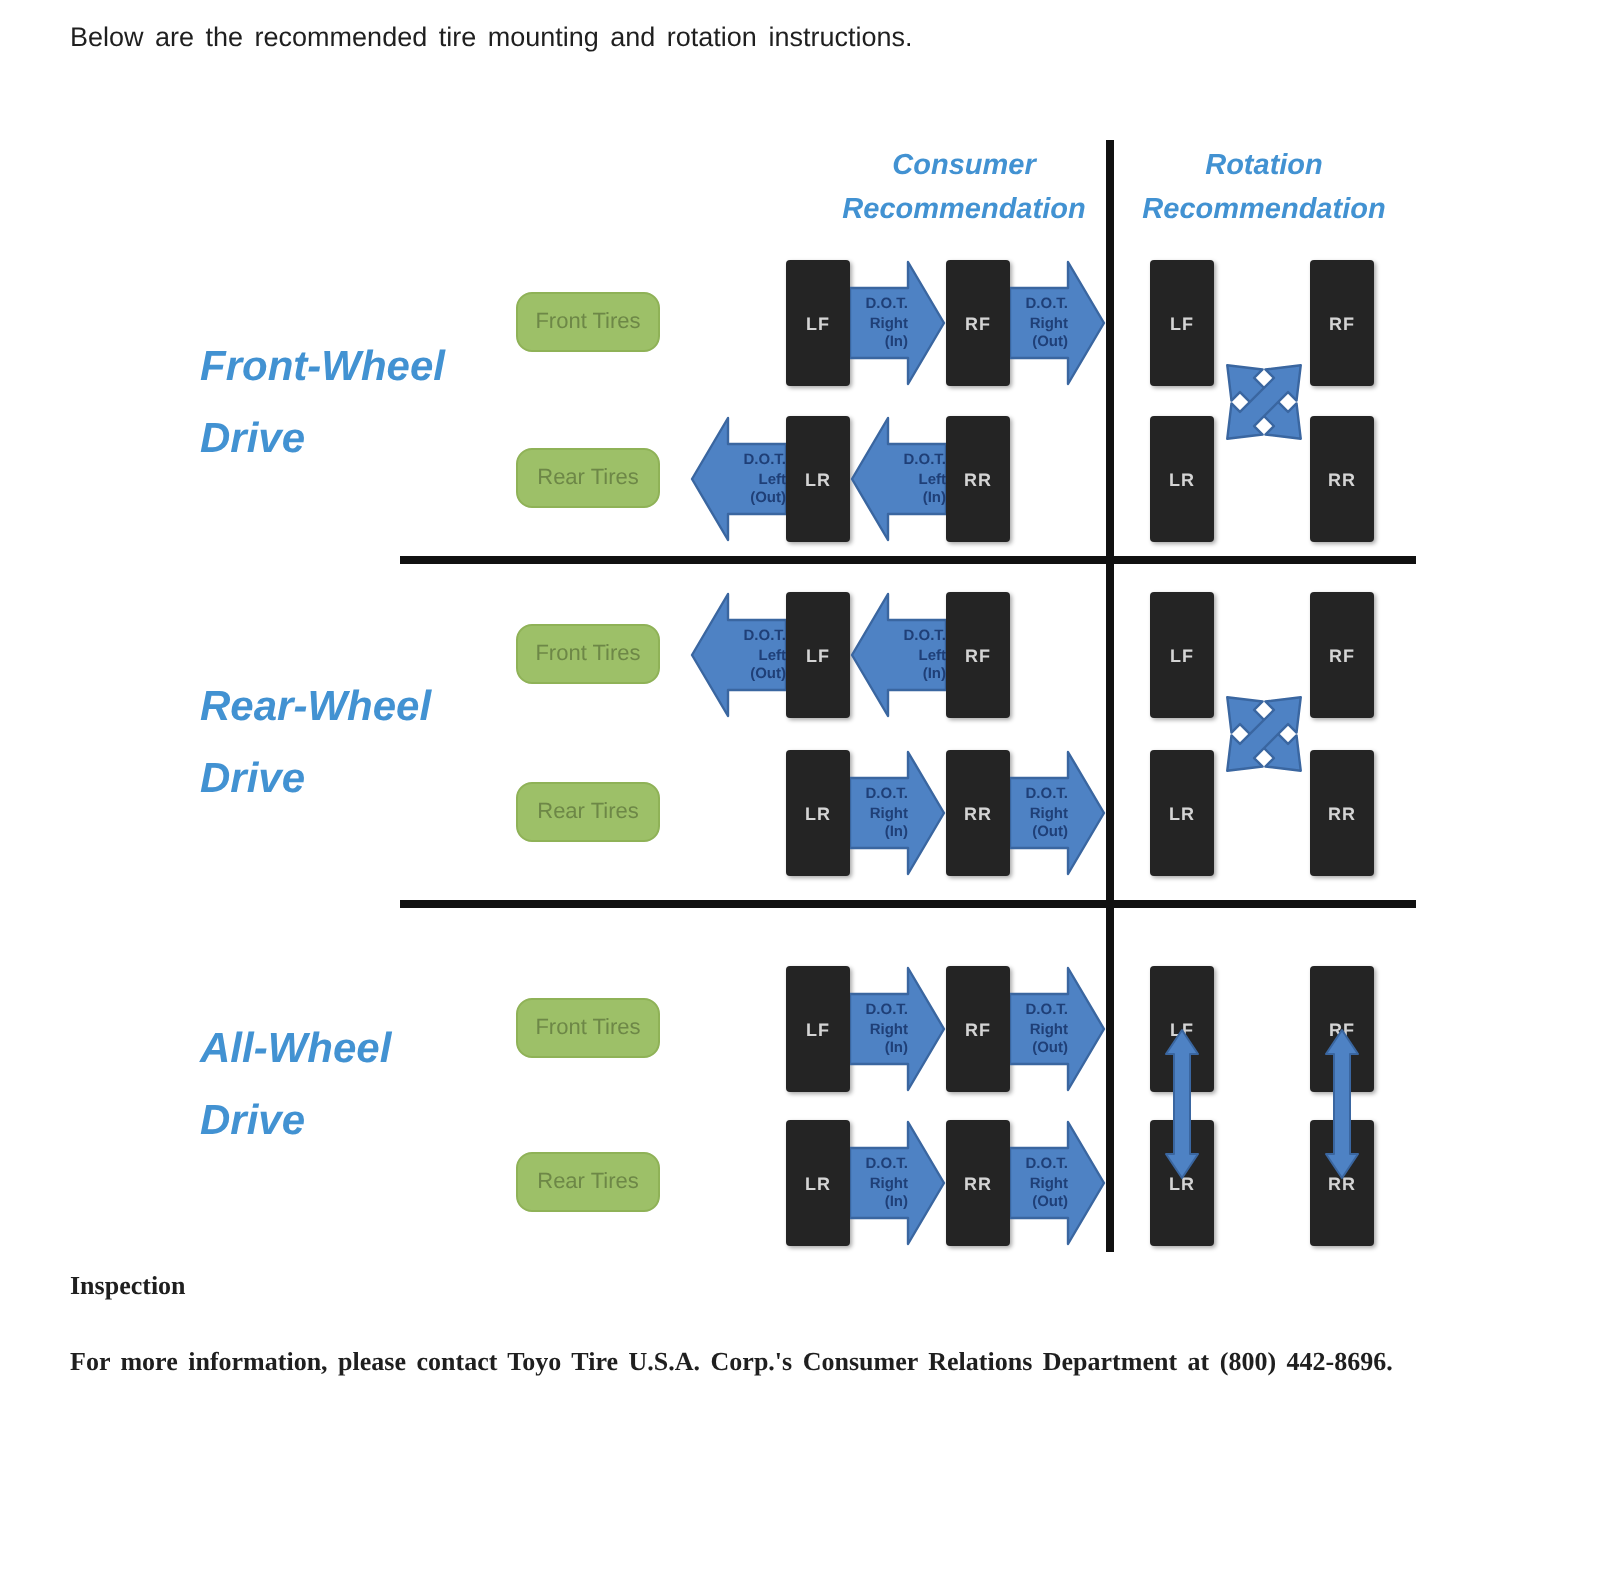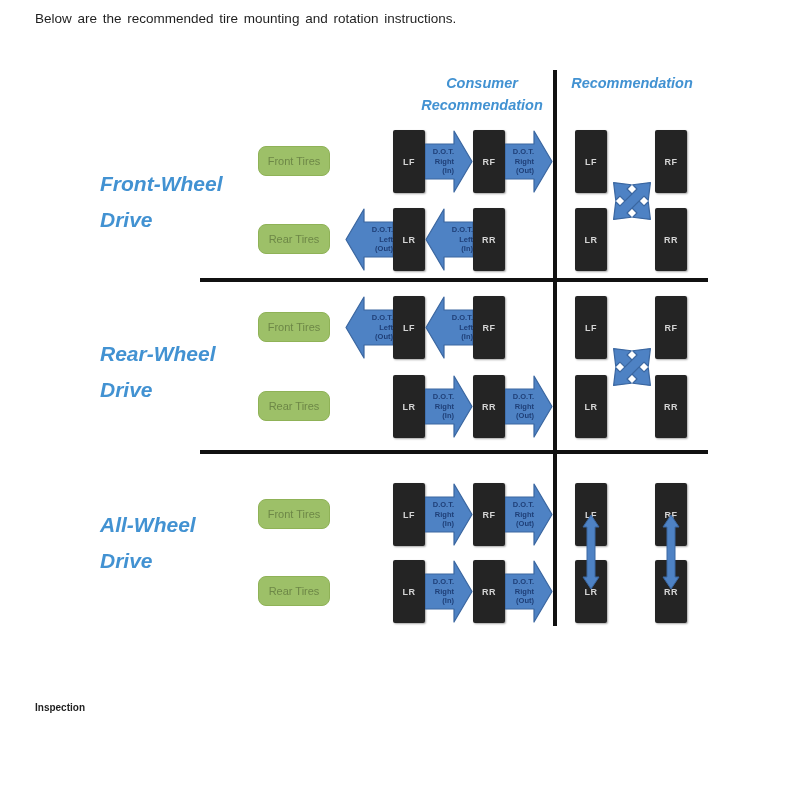--- a/index.html
+++ b/index.html
@@ -26,37 +26,38 @@
         font-size:9px;font-weight:bold;letter-spacing:.5px;display:flex;align-items:center;
         justify-content:center;box-shadow:1px 1px 2px rgba(0,0,0,.35);}
   .block-arrow{position:absolute;}
   .block-arrow svg{position:absolute;left:0;top:0;}
   .arrow-text{position:absolute;top:0;height:100%;display:flex;flex-direction:column;
               justify-content:center;text-align:right;font-size:7.5px;font-weight:bold;
               color:var(--arrow-text);line-height:1.3;}
   .block-arrow.right .arrow-text{left:0;width:29px;}
   .block-arrow.left  .arrow-text{left:19px;width:29px;}
   .rot{position:absolute;}
-  #bottom{left:35px;top:698px;width:738px;font-size:10px;line-height:19px;}
+  #bottom{left:35px;top:633px;width:738px;font-size:13px;line-height:19px;font-family:Liberation Serif, serif;}
   #bottom .b-head{font-weight:bold;}
   #bottom .b-body{text-align:justify;word-spacing:3px;}
   #bottom .b-contact{font-weight:bold;text-align:justify;word-spacing:2px;margin-top:19px;}
 </style>
 </head>
 <body>
 
 <div id="page">
 
   <div id="intro" class="abs">Below are the recommended tire mounting and rotation instructions.</div>
 
   <div class="col-header" style="left:408px;width:148px;">
     <div>Consumer</div>
     <div>Recommendation</div>
   </div>
   <div class="col-header" style="left:558px;width:148px;">
+    <div>Rotation</div>
     <div>Recommendation</div>
   </div>
 
   <div class="hline" style="top:278px;"></div>
   <div class="hline" style="top:450px;"></div>
   <div class="vline"></div>
 
   <div id="diagram-canvas">
       <div class="drive-label" style="position: absolute; left: 100px; top: 166px; width: 160px;">
         <div>Front-Wheel</div>
@@ -235,15 +236,16 @@
       <div class="rot" style="position: absolute; left: 582px; top: 514px; width: 18px; height: 76px;"><svg width="18" height="76" viewBox="0 0 18 76">
           <polygon points="9,1 17,13 13,13 13,63 17,63 9,75 1,63 5,63 5,13 1,13" fill="var(--arrow-fill)" stroke="var(--arrow-stroke)" stroke-width="1" stroke-linejoin="round"></polygon>
         </svg></div>
       <div class="rot" style="position: absolute; left: 662px; top: 514px; width: 18px; height: 76px;"><svg width="18" height="76" viewBox="0 0 18 76">
           <polygon points="9,1 17,13 13,13 13,63 17,63 9,75 1,63 5,63 5,13 1,13" fill="var(--arrow-fill)" stroke="var(--arrow-stroke)" stroke-width="1" stroke-linejoin="round"></polygon>
         </svg></div>
     </div>
 
   <div id="bottom" class="abs">
     <div class="b-head">Inspection</div>
+    <p class="b-contact">For more information, please contact Toyo Tire U.S.A. Corp.'s Consumer Relations Department at (800) 442-8696.</p>
   </div>
 
 </div>
 
 </body></html>

